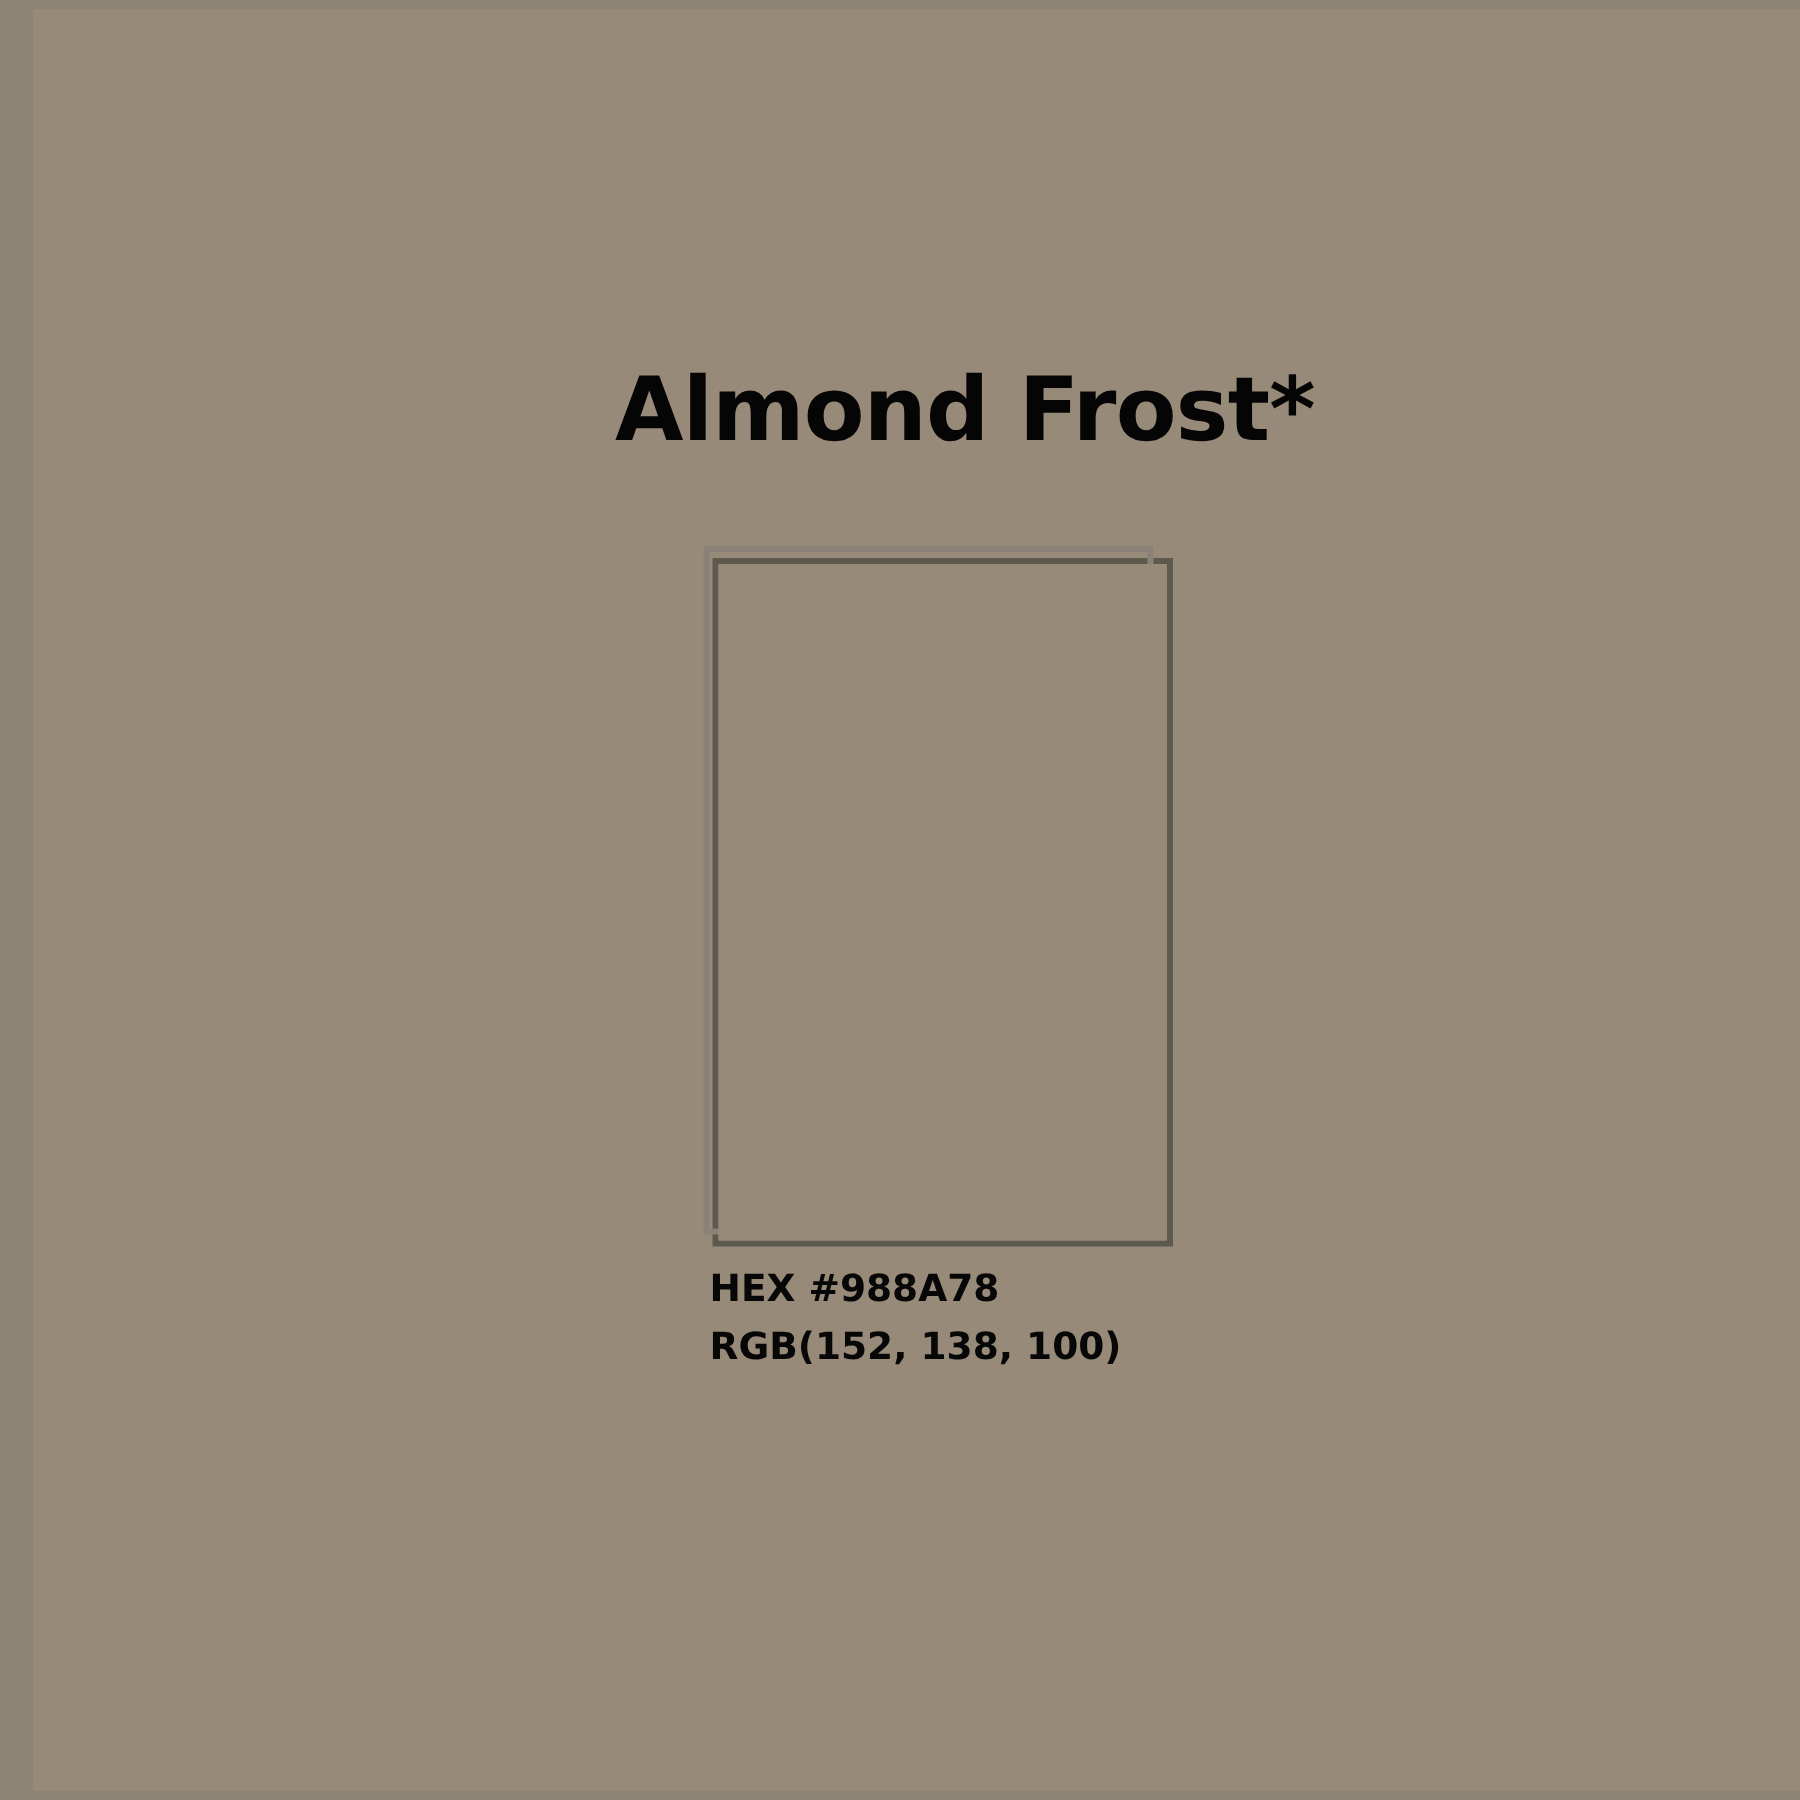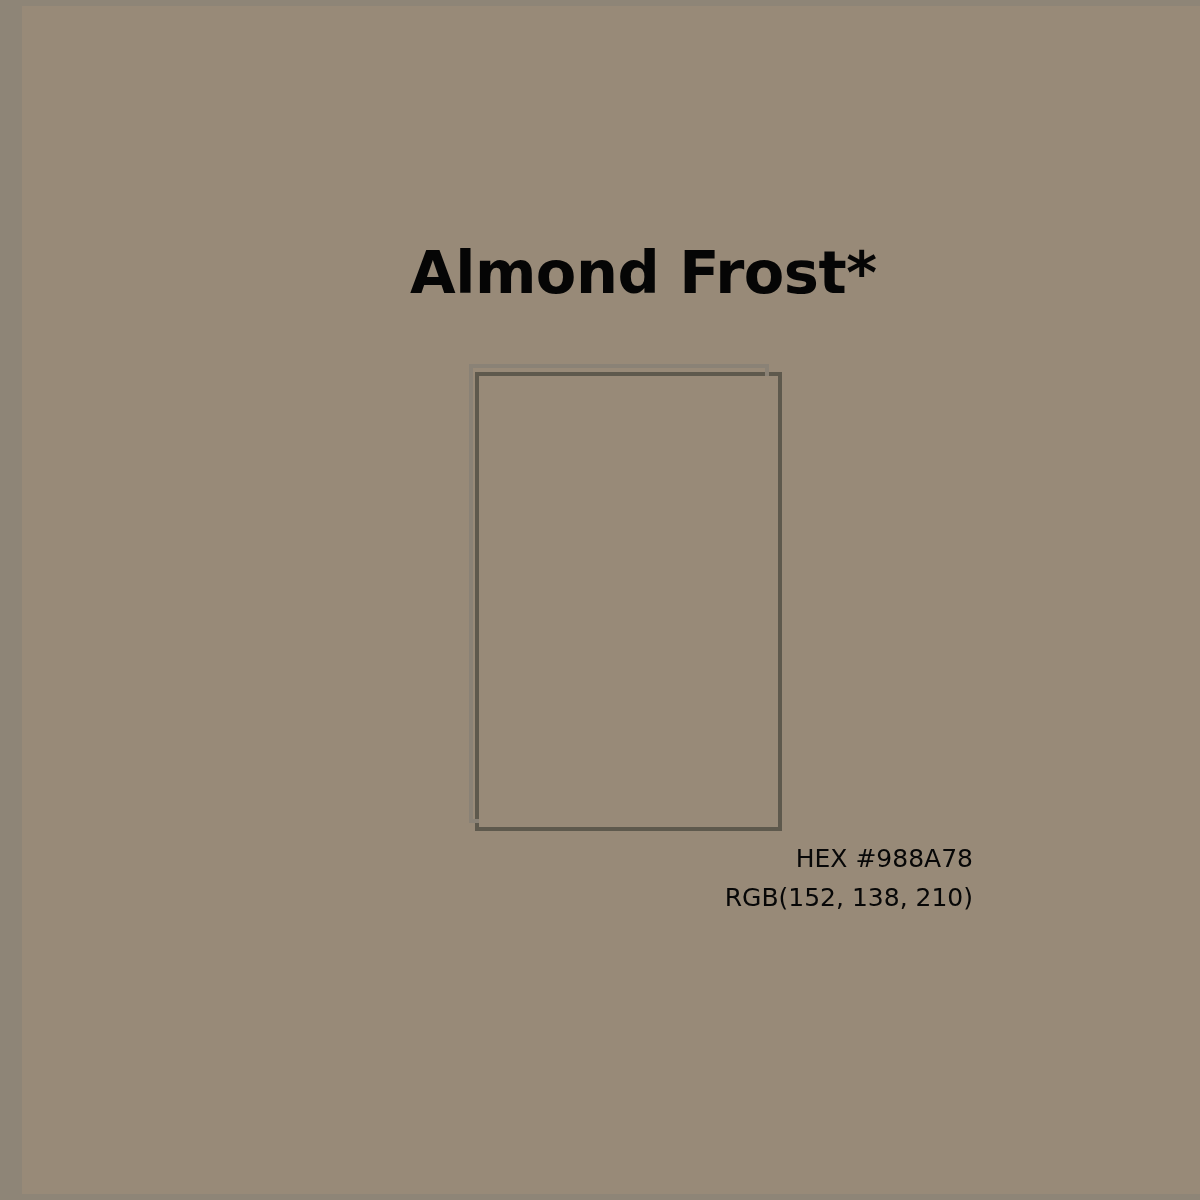--- a/index.html
+++ b/index.html
@@ -79,25 +79,24 @@
 
   .info-block {
     position: absolute;
     left: 451px;
     top: 833px;
     width: 500px;
   }
 
   .info-line {
     font-size: 25px;
-    font-weight: 400;
+    font-weight: 700;
     color: #070707;
     line-height: 39px;
     white-space: nowrap;
-    text-align: right;
   }
 
   .site-line {
     font-size: 19px;
     font-weight: 400;
     color: #5c5449;
     line-height: 32px;
     margin-top: 2px;
     white-space: nowrap;
   }
@@ -110,16 +109,16 @@
   <div class="color-title">Almond Frost*</div>
 
   <div class="swatch-area">
     <div class="swatch-frame-inner" style="border-color: rgb(94, 89, 77);"></div>
     <div class="swatch-frame-outer" style="border-color: rgb(138, 130, 118);"></div>
     <div class="swatch-fill" style="background: rgb(152, 138, 120);"></div>
   </div>
 
   <div class="info-block">
     <div class="info-line">HEX #988A78</div>
-    <div class="info-line">RGB(152, 138, 210)</div>
+    <div class="info-line">RGB(152, 138, 100)</div>
   </div>
 
 </div>
 
 </body></html>

